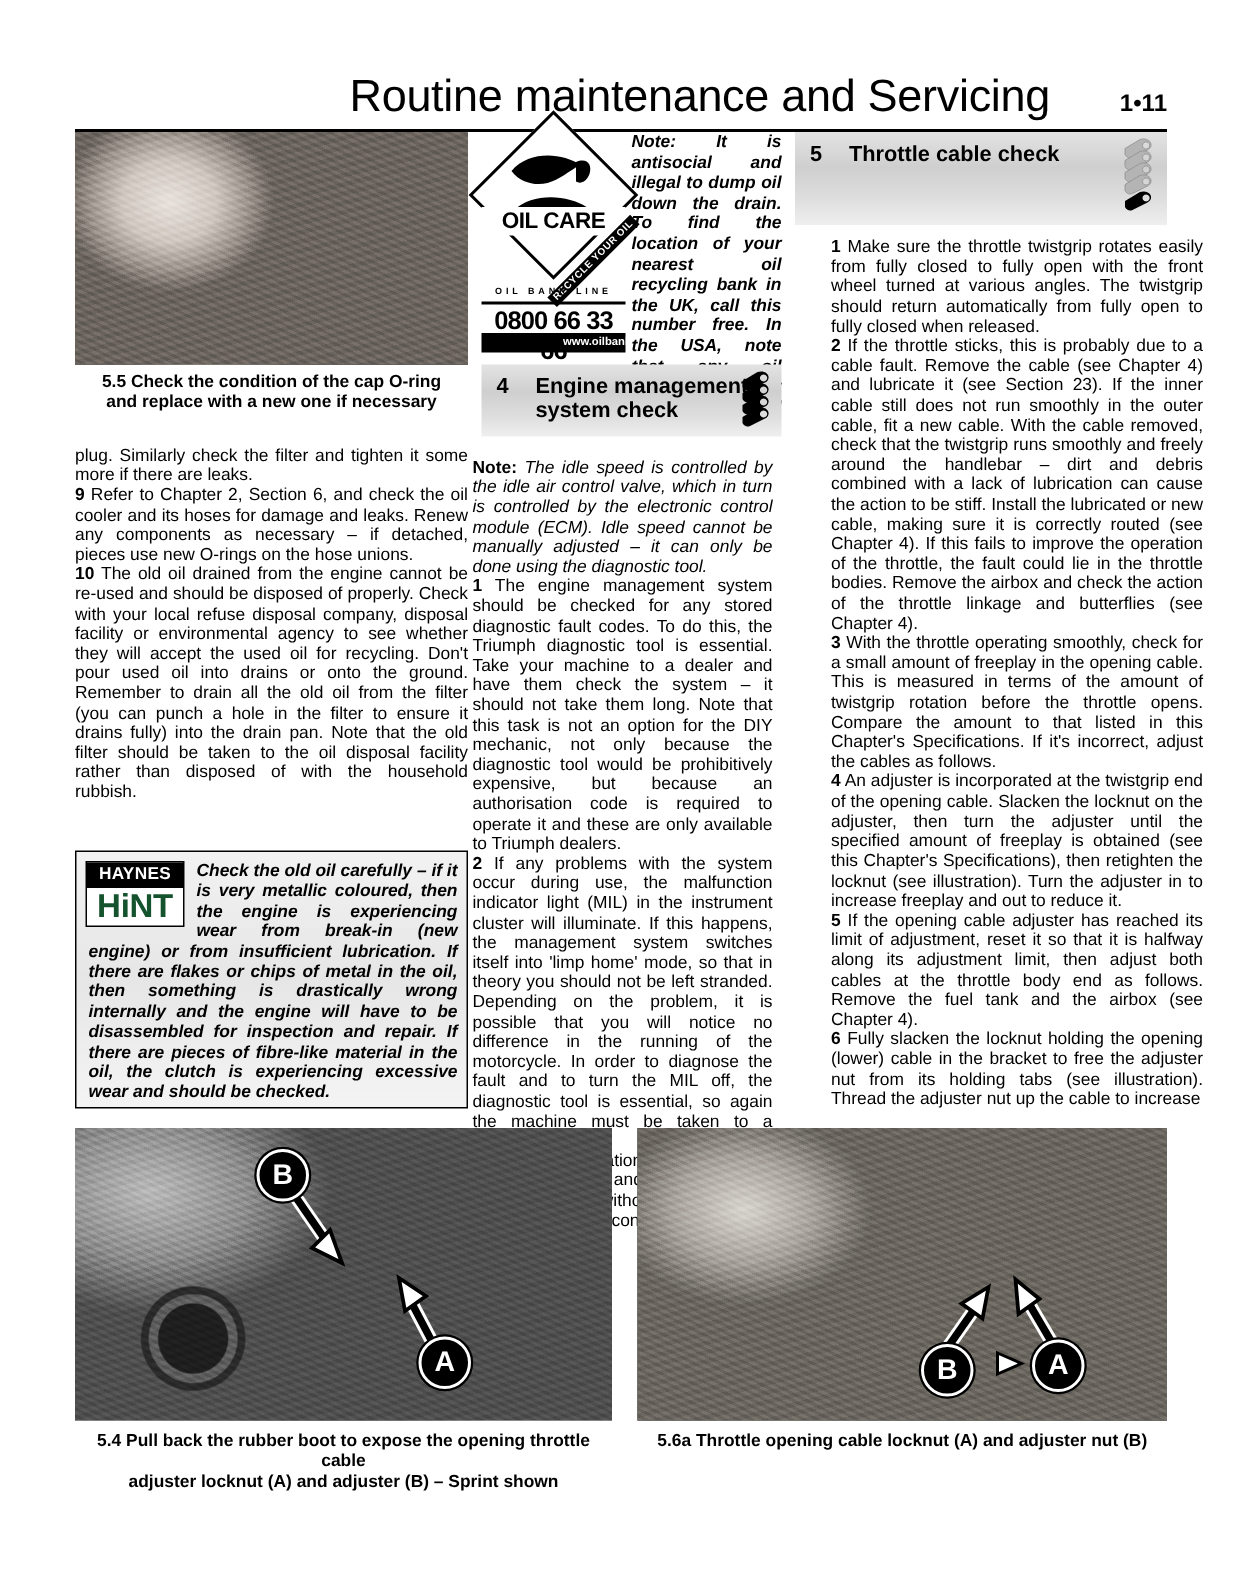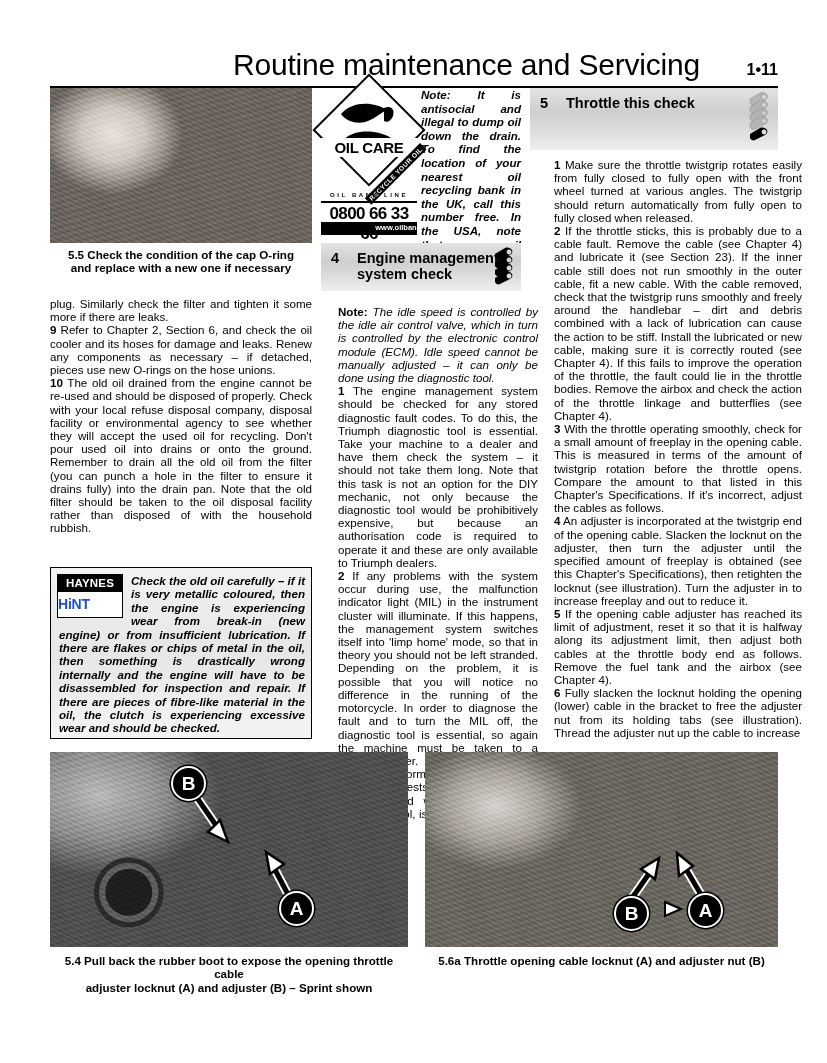--- a/index.html
+++ b/index.html
@@ -83,22 +83,22 @@
   .sec .st{position:absolute;left:36px;top:7px;font-size:14.5px;font-weight:700;line-height:16px;}
   .spanners{position:absolute;right:6px;top:4px;width:34px;height:52px;}
   .spanners svg{position:absolute;left:0;top:0;}
 
   
   #hint{position:absolute;left:50px;top:567px;width:262px;height:172px;border:1.6px solid #000;
     background:linear-gradient(180deg,#f2f2f2 0%,#e6e6e6 50%,#f4f4f4 100%);box-sizing:border-box;}
   .hint-logo{position:absolute;left:6px;top:6px;width:66px;height:44px;border:1.8px solid #000;background:#fff;box-sizing:border-box;}
   .hint-haynes{position:absolute;left:0;top:0;width:100%;height:17px;background:#000;color:#fff;
     font-size:11.5px;font-weight:700;text-align:center;line-height:17px;letter-spacing:.2px;}
-  .hint-hint{position:absolute;left:0;top:17px;width:100%;height:24px;color:#1d4ed8;
-    font-size:14px;font-weight:700;text-align:left;line-height:24px;letter-spacing:-.2px;}
+  .hint-hint{position:absolute;left:0;top:17px;width:100%;height:24px;color:#14532d;
+    font-size:22px;font-weight:700;text-align:center;line-height:24px;letter-spacing:-.2px;}
   .hint-text{position:absolute;left:8px;top:6px;width:246px;font-size:11.6px;line-height:13.4px;
     font-style:italic;font-weight:700;text-align:justify;}
   .hint-text .lead{float:left;width:72px;height:46px;}
 </style>
 </head>
 <body>
 
 <div class="page">
 
   <div class="pg-header">
@@ -168,33 +168,33 @@
               <path d="M3,7 L13,1 C16,0 19,1 20,3 C21,5 20,7 18,8 L8,13 C6,14 4,13 3,11 Z M17,2.6 a2.4,2.4 0 1,0 0.1,0 Z"></path>
             </g>
           <g transform="translate(1,25)">
               <path d="M3,7 L13,1 C16,0 19,1 20,3 C21,5 20,7 18,8 L8,13 C6,14 4,13 3,11 Z M17,2.6 a2.4,2.4 0 1,0 0.1,0 Z"></path>
             </g>
         </g>
       </svg>
     </div>
   </div>
 
-  <div class="col" style="left:338px;top:305px;width:200px;">
+  <div class="col" style="left:315px;top:305px;width:200px;">
     <p class="j">
       <span class="b">Note:</span>
       <span class="i">The idle speed is controlled by the idle air control valve, which in turn is controlled by the electronic control module (ECM). Idle speed cannot be manually adjusted – it can only be done using the diagnostic tool.</span>
     </p>
     <p class="j"><span class="num">1</span> <span>The engine management system should be checked for any stored diagnostic fault codes. To do this, the Triumph diagnostic tool is essential. Take your machine to a dealer and have them check the system – it should not take them long. Note that this task is not an option for the DIY mechanic, not only because the diagnostic tool would be prohibitively expensive, but because an authorisation code is required to operate it and these are only available to Triumph dealers.</span></p>
     <p class="j"><span class="num">2</span> <span>If any problems with the system occur during use, the malfunction indicator light (MIL) in the instrument cluster will illuminate. If this happens, the management system switches itself into 'limp home' mode, so that in theory you should not be left stranded. Depending on the problem, it is possible that you will notice no difference in the running of the motorcycle. In order to diagnose the fault and to turn the MIL off, the diagnostic tool is essential, so again the machine must be taken to a Triumph dealer.</span></p>
     <p class="j"><span class="num">3</span> <span>Further information on the system, including all tests and checks that can be performed without the Triumph diagnostic tool, is contained in Chapter 4.</span></p>
   </div>
 
   <div class="sec" style="left:530px;top:88px;width:248px;height:62px;">
     <div class="sn">5</div>
-    <div class="st" style="width:180px;">Throttle this check</div>
+    <div class="st" style="width:180px;">Throttle cable check</div>
     <div class="spanners" style="width:26px;height:56px;top:3px;right:6px;">
       <svg width="26" height="56" viewBox="0 0 26 56">
         <g>
           <g fill="#b4b4b4" stroke="#8c8c8c" stroke-width=".5">
             <g transform="translate(1,1)">
                 <path d="M3,7 L13,1 C16,0 19,1 20,3 C21,5 20,7 18,8 L8,13 C6,14 4,13 3,11 Z M17,2.6 a2.4,2.4 0 1,0 0.1,0 Z"></path>
               </g>
             <g transform="translate(1,9)">
                 <path d="M3,7 L13,1 C16,0 19,1 20,3 C21,5 20,7 18,8 L8,13 C6,14 4,13 3,11 Z M17,2.6 a2.4,2.4 0 1,0 0.1,0 Z"></path>
               </g>

